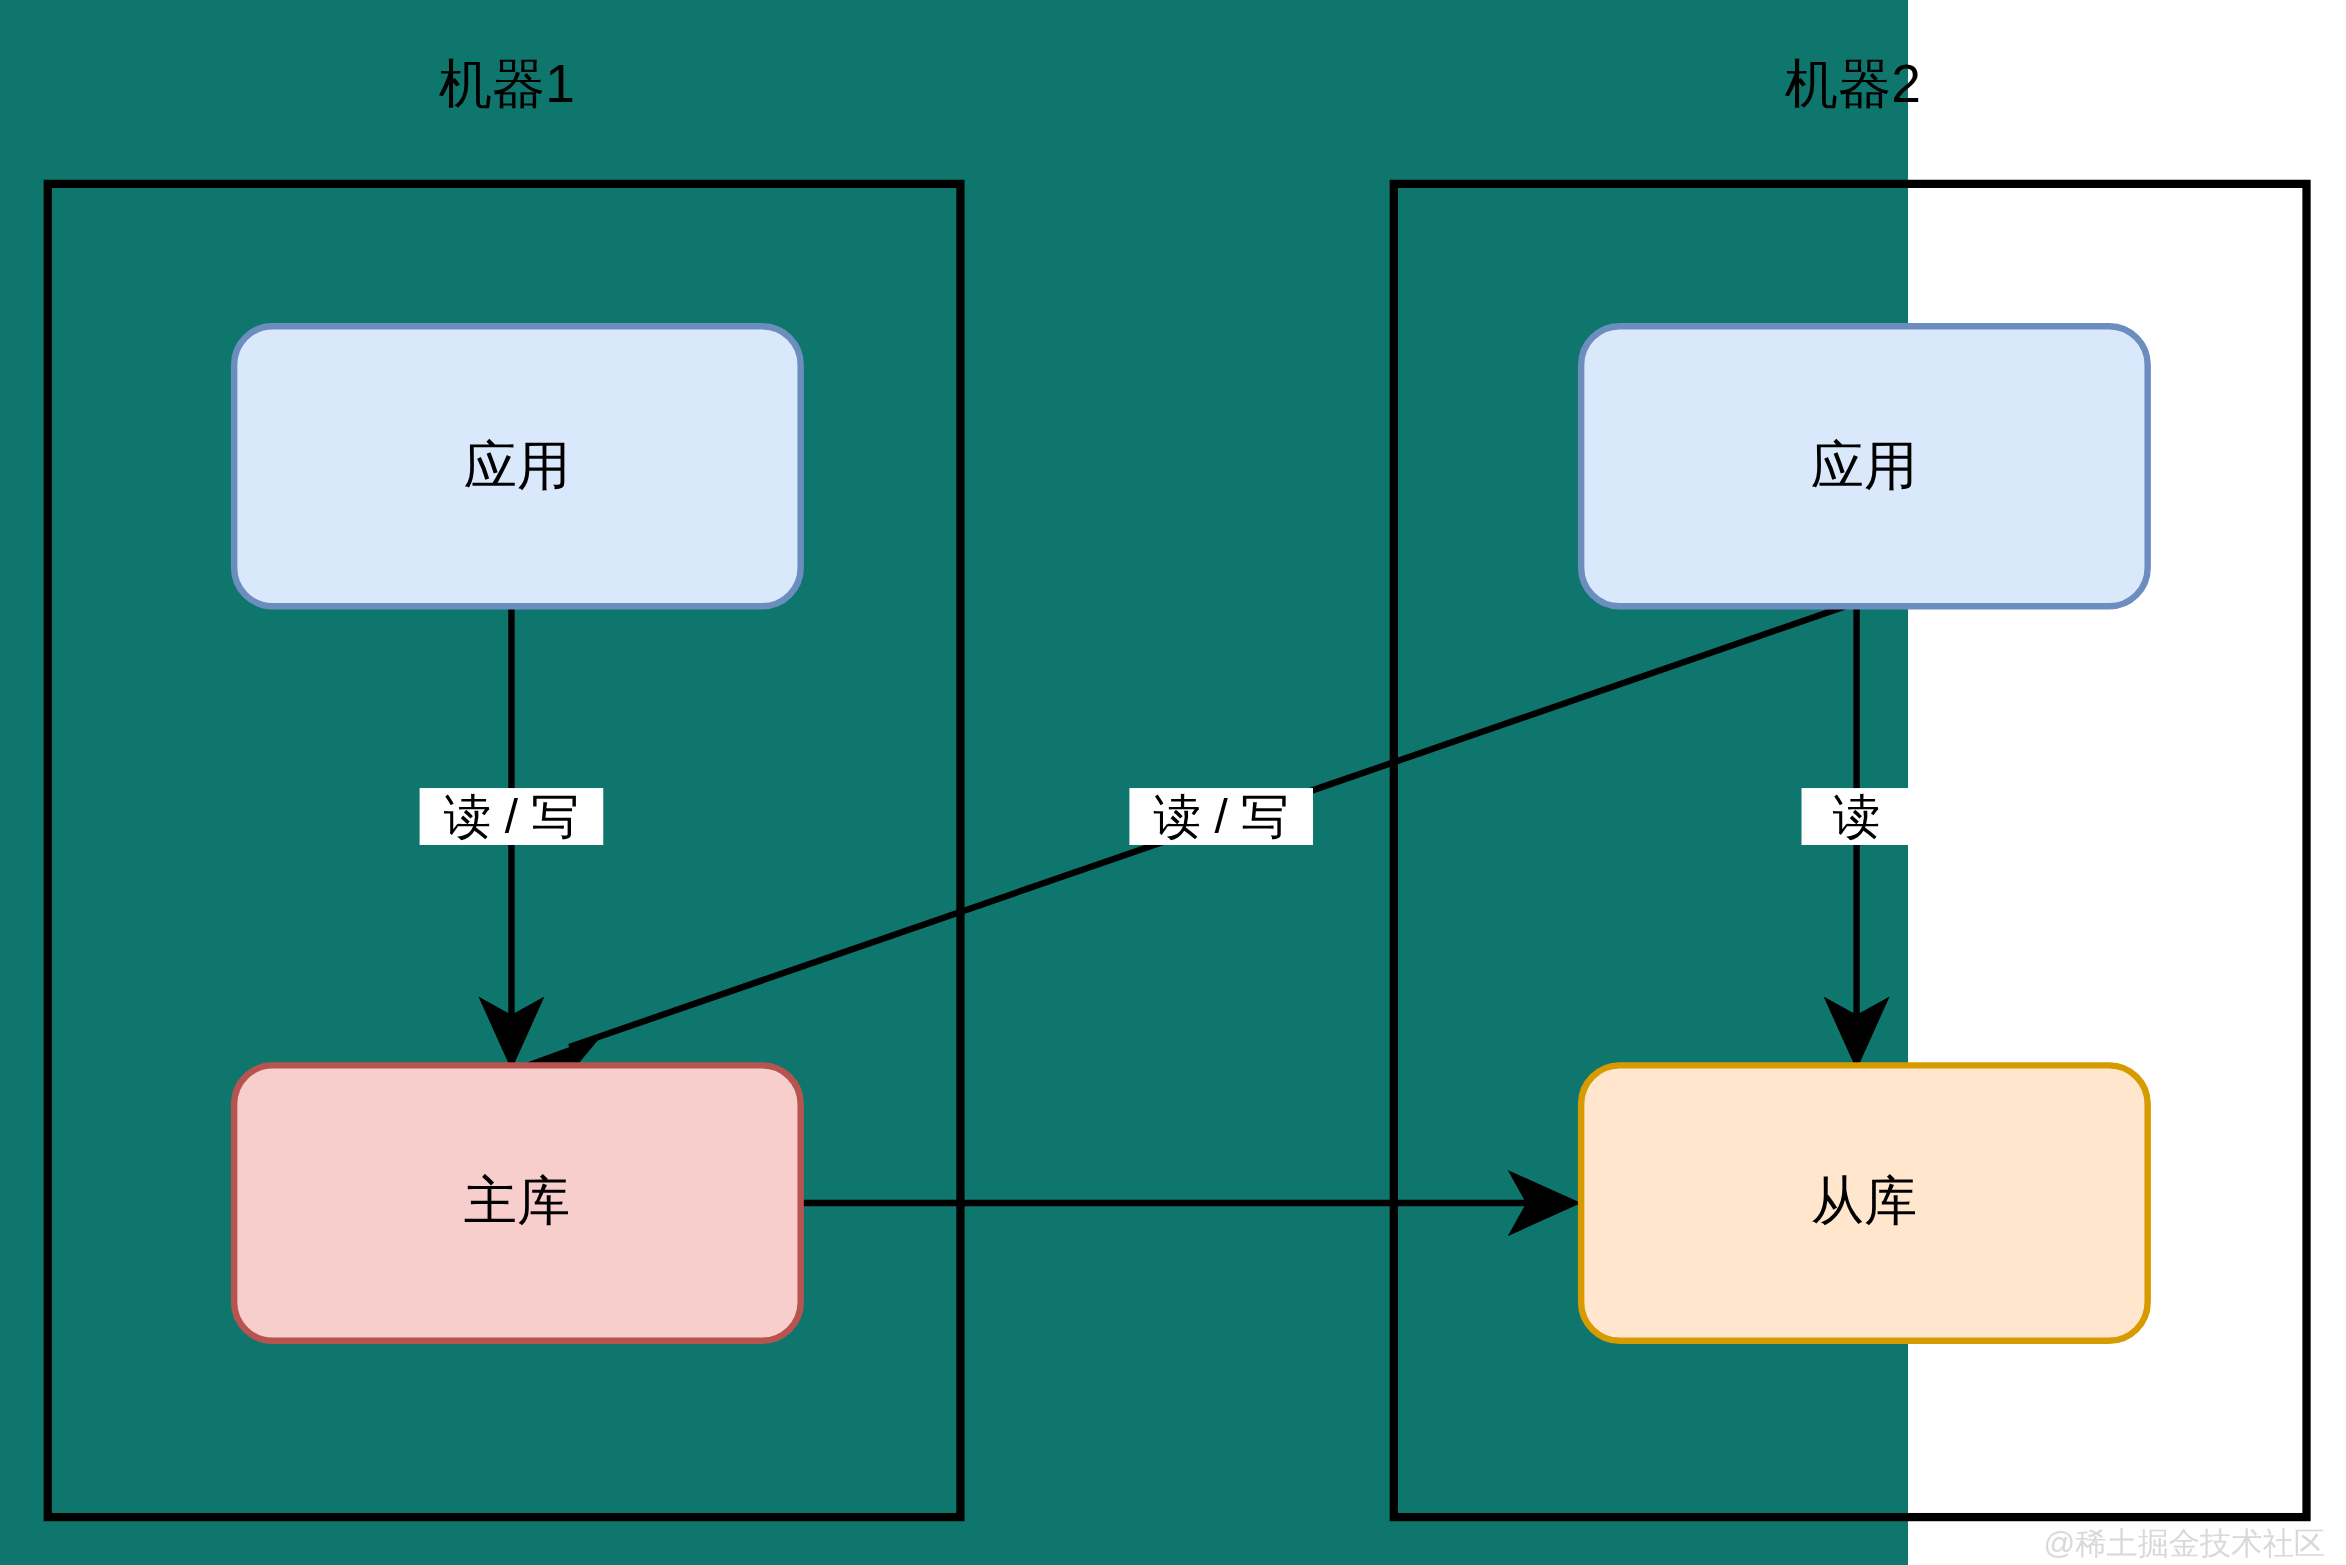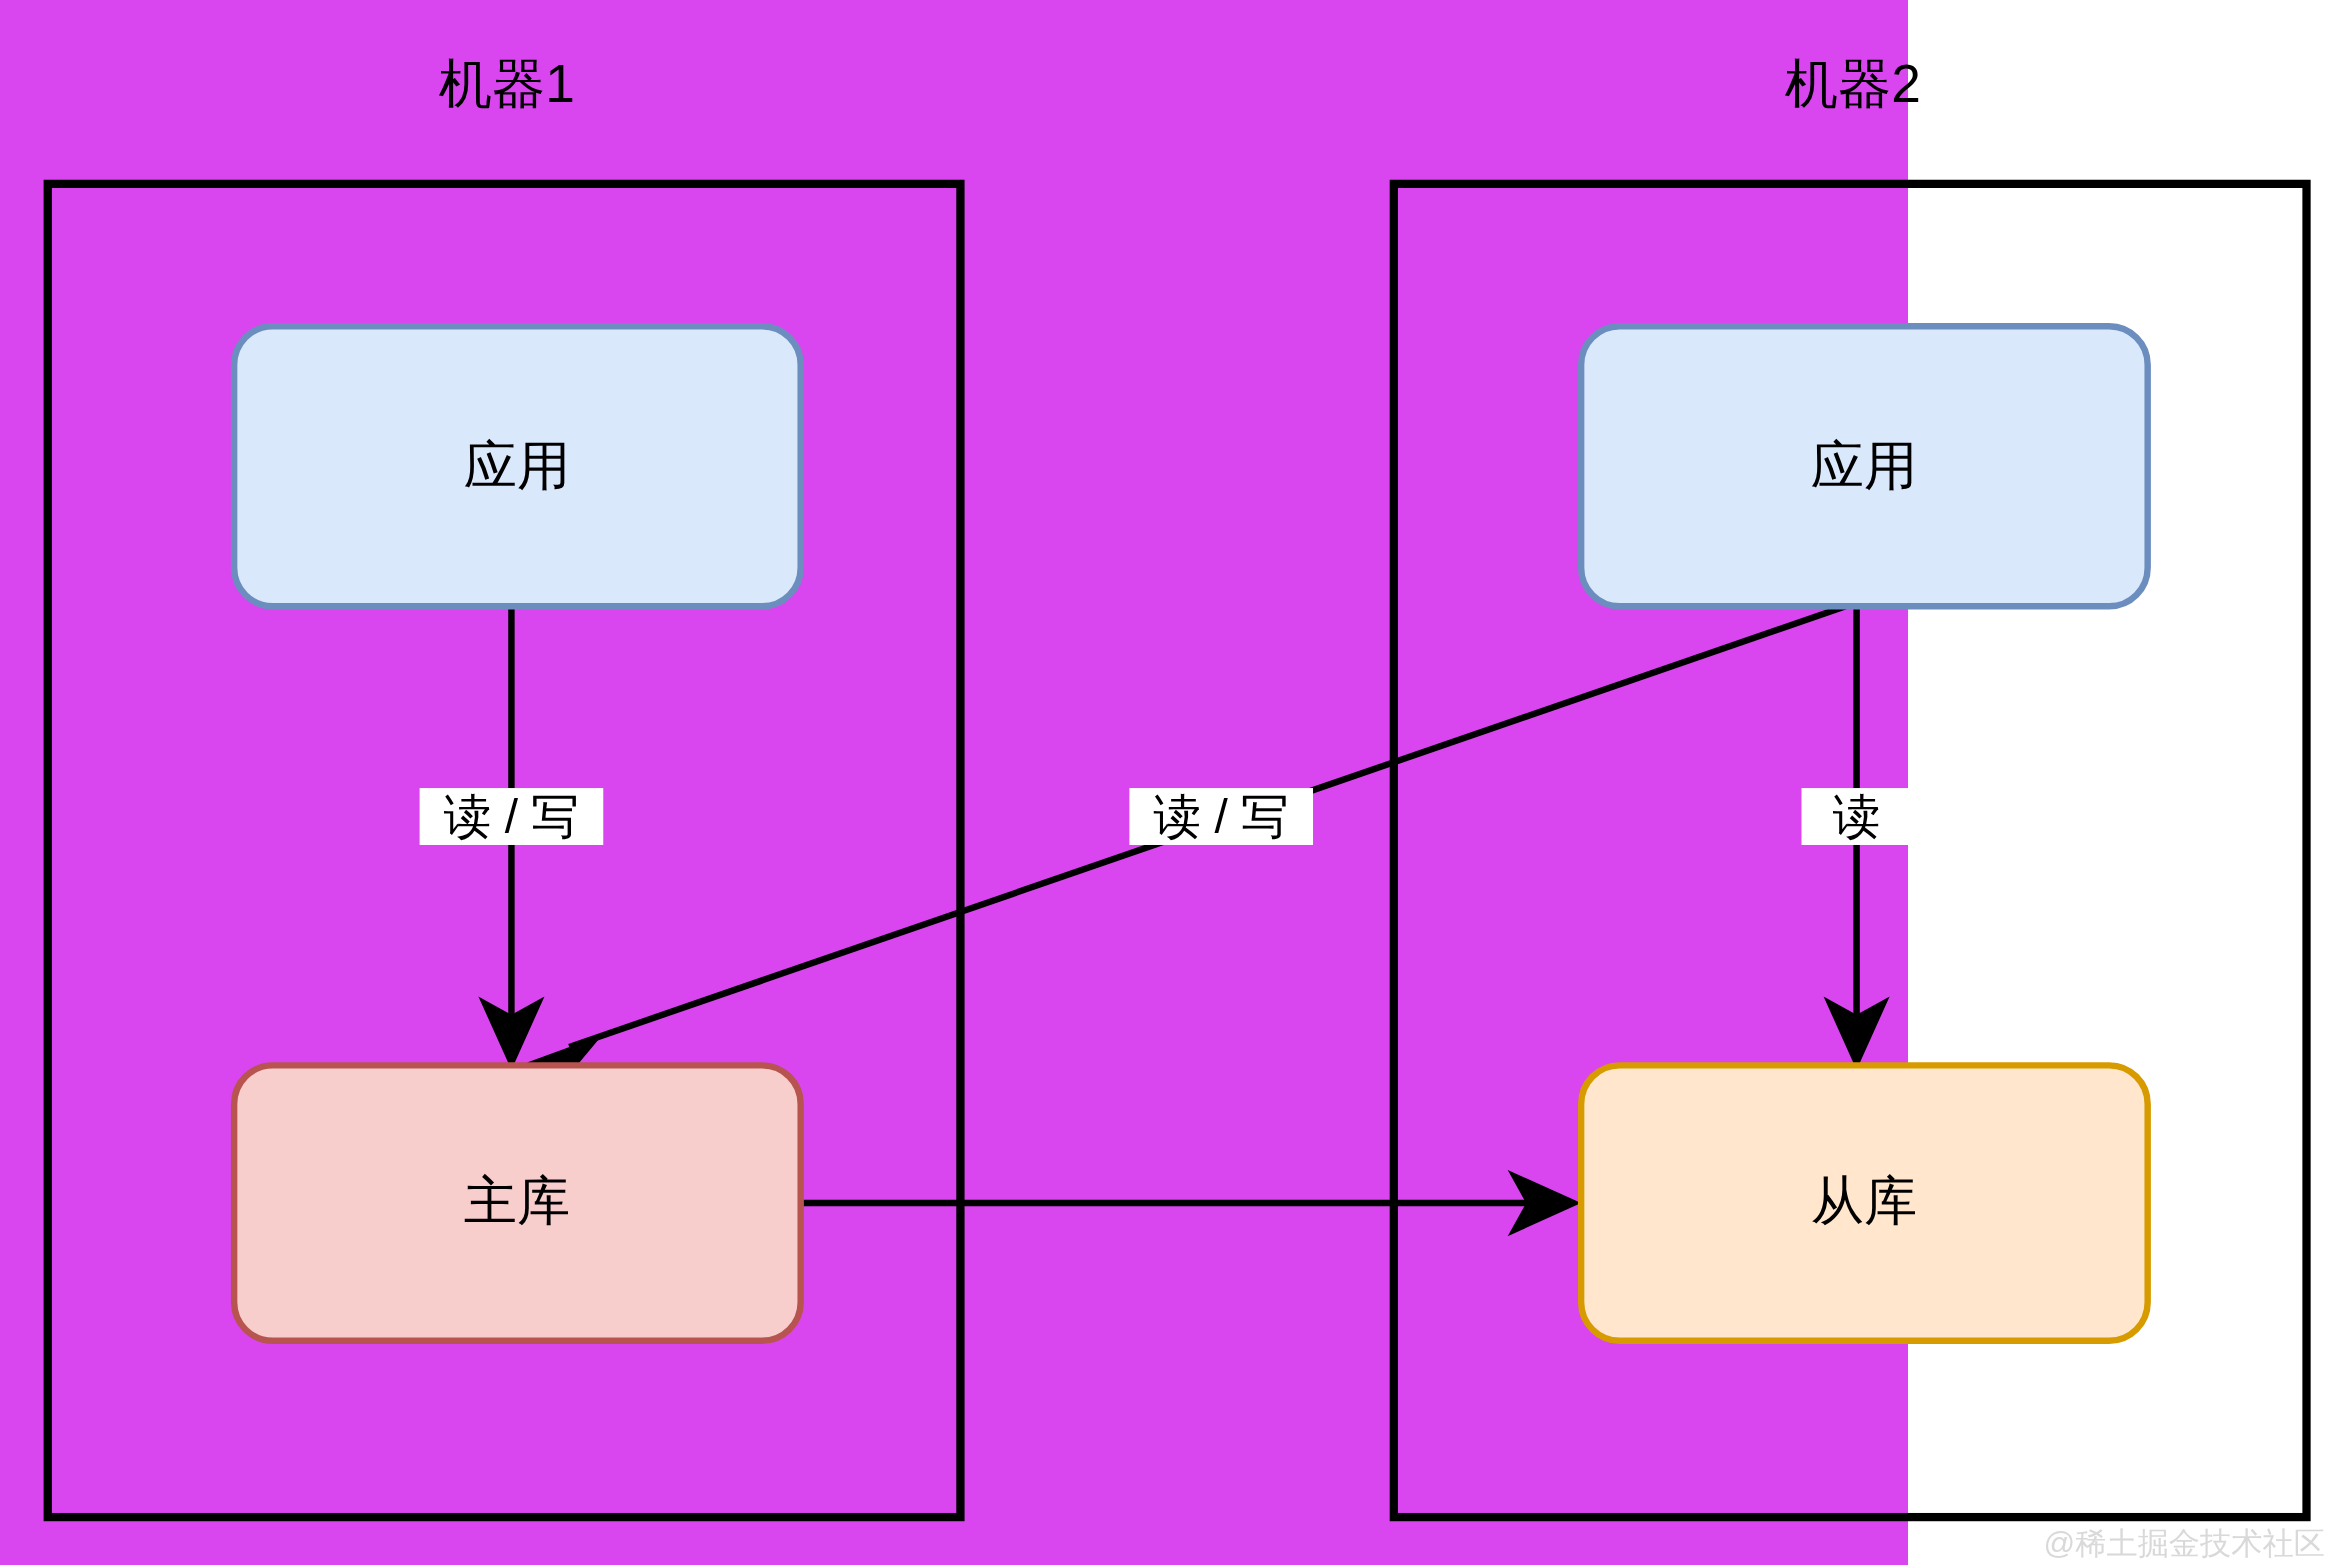--- a/index.html
+++ b/index.html
@@ -11,21 +11,21 @@
   body {
     font-family: "Liberation Sans", "DejaVu Sans", sans-serif;
     width: 2346px;
     height: 1566px;
     overflow: hidden;
   }
   #diagram-root {
     position: relative;
     width: 1908px;
     height: 1566px;
-    background: #d946ef;
+    background: #0f766e;
   }
   svg#diagram-canvas {
     display: block;
     width: 2346px;
     height: 1566px;
   }
   .machine-title {
     font-size: 58px;
     fill: #000000;
     font-family: "Liberation Sans", "DejaVu Sans", sans-serif;

